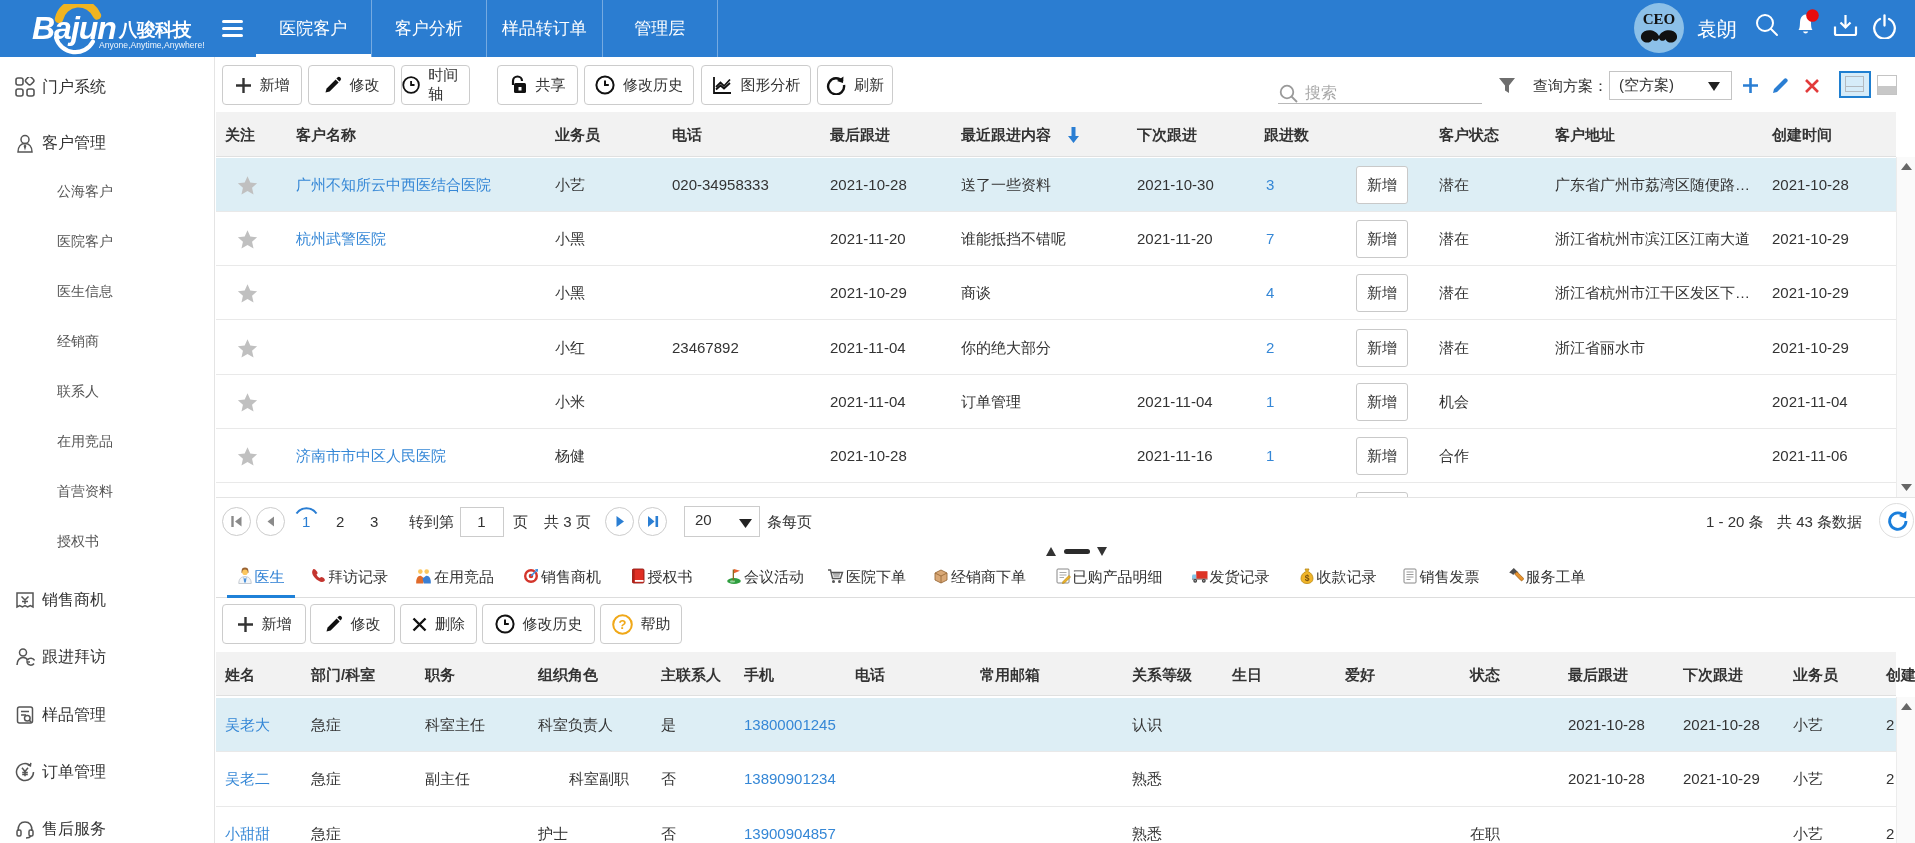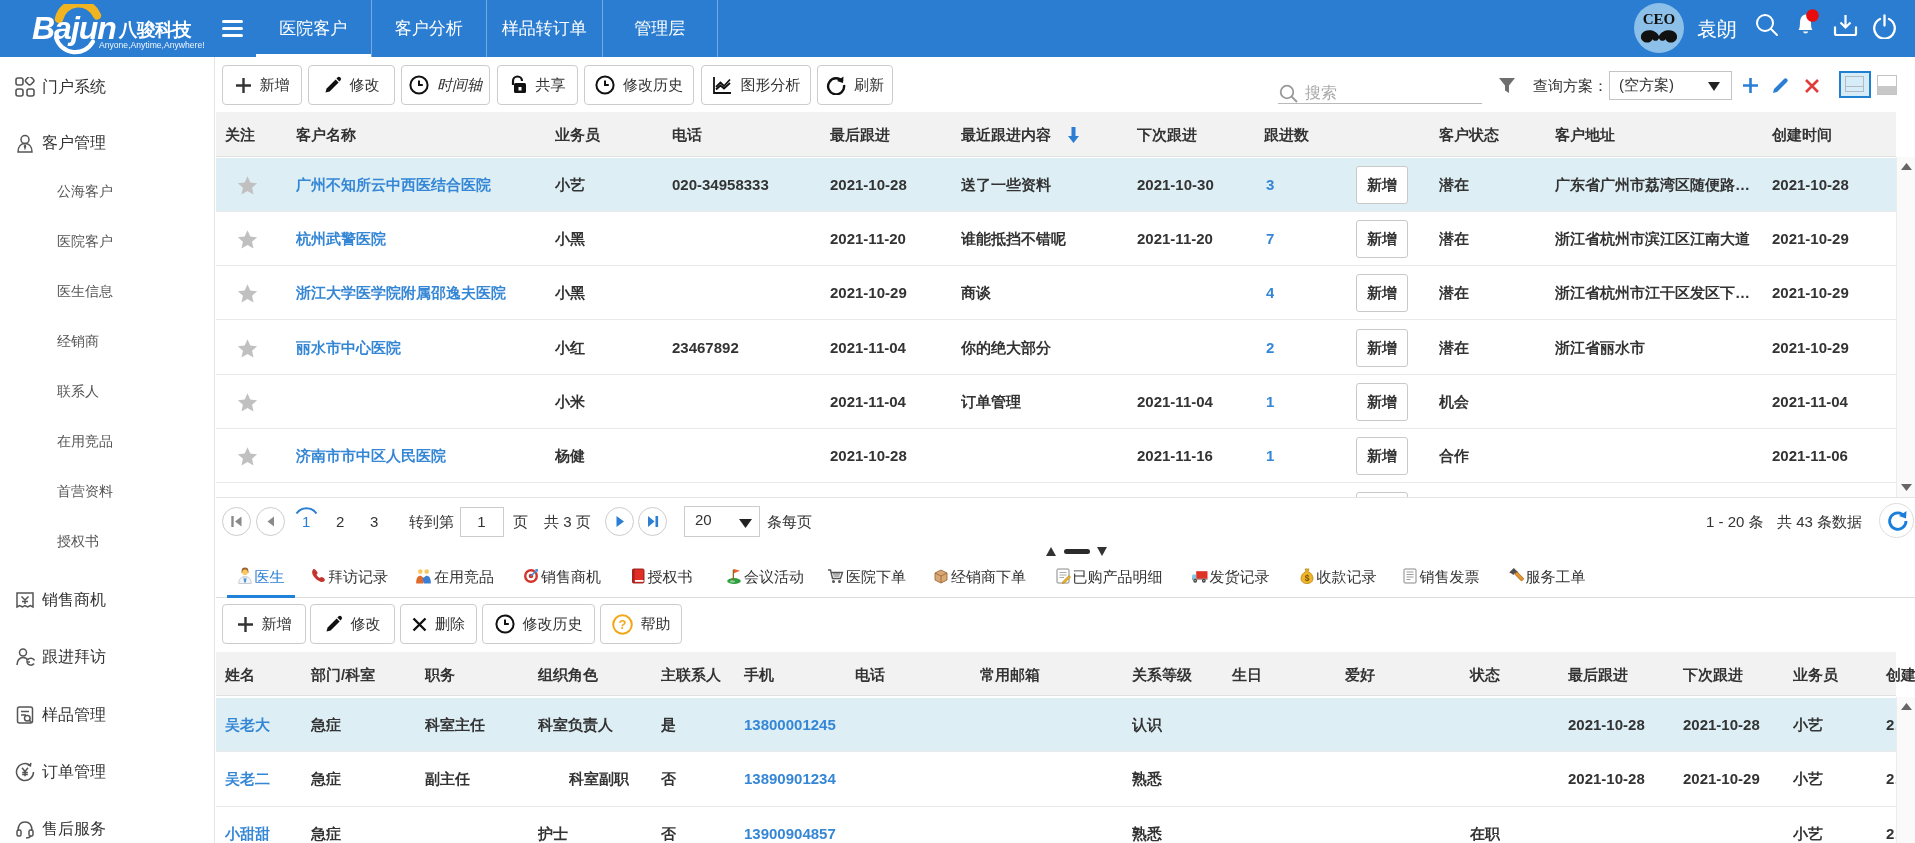--- a/index.html
+++ b/index.html
@@ -21,21 +21,21 @@
 .snav1 .ic { position:absolute; left:15px; top:0; width:20px; height:20px; }
 .snav1 .tx { position:absolute; left:42px; top:0; font-size:16px; color:#333; line-height:20px; }
 .snav2 { position:absolute; left:57px; font-size:14px; color:#555; line-height:18px; }
 
 #content { position:absolute; left:216px; top:57px; width:1699px; height:786px; background:#fff; overflow:hidden; }
 .toolbar { position:absolute; left:0; width:1699px; height:55px; background:#fff; }
 .tbtn { position:absolute; top:8px; height:40px; border:1px solid #ccc; border-radius:4px; background:#fff; font-size:15px; color:#333; display:flex; align-items:center; justify-content:center; gap:8px; }
 
 .thead { position:absolute; left:0; width:1680px; height:45px; background:#f2f2f2; border-bottom:1px solid #e0e0e0; }
 .th { position:absolute; top:0; height:45px; line-height:45px; font-weight:700; font-size:15px; color:#333; white-space:nowrap; }
-.trow { position:absolute; left:0; width:1680px; height:54.3px; border-bottom:1px solid #e9e9e9; background:#fff;font-weight:bold; }
+.trow { position:absolute; left:0; width:1680px; height:54.3px; border-bottom:1px solid #e9e9e9; background:#fff; }
 .trow.sel { background:#ddeef5; }
 .td { position:absolute; top:0; height:54px; line-height:54px; font-size:15px; color:#333; white-space:nowrap; overflow:hidden; text-overflow:ellipsis; }
 a.lk { color:#3587d6; text-decoration:none; }
 .star { position:absolute; width:21px; height:21px; }
 .rowbtn { position:absolute; border:1px solid #c9c9c9; border-radius:3px; background:#fff; font-size:15px; color:#333; text-align:center; }
 
 .vscroll { position:absolute; width:19px; background:#fafafa; border-left:1px solid #ececec; }
 .varrow { position:absolute; left:0; width:19px; height:19px; display:flex; align-items:center; justify-content:center; }
 
 #pager { position:absolute; left:0; top:440px; width:1699px; height:48px; background:#fff; border-top:1px solid #e4e4e4; }
@@ -185,21 +185,21 @@
 <div id="content">
 
   <div class="toolbar" style="top:0; height:55px;">
     <div class="tbtn" style="left:6px; width:80px;"><svg width="17" height="17" viewBox="0 0 17 17">
           <path d="M8.5 1 V16 M1 8.5 H16" stroke="#333" stroke-width="2.4"></path>
         </svg>新增</div>
     <div class="tbtn" style="left:92px; width:87px;"><svg width="18" height="18" viewBox="0 0 18 18">
           <path d="M1.5 16.5 L2.6 12.4 L11.6 3.4 L14.6 6.4 L5.6 15.4 L1.5 16.5 Z" fill="#111"></path>
           <path d="M12.4 2.6 L13.4 1.6 A1.9 1.9 0 0 1 16.4 4.6 L15.4 5.6 Z" fill="#111"></path>
         </svg>修改</div>
-    <div class="tbtn" style="left:185px; width:89px;font-style:italic;"><svg width="20" height="20" viewBox="0 0 20 20">
+    <div class="tbtn" style="left:185px; width:69px;"><svg width="20" height="20" viewBox="0 0 20 20">
           <circle cx="10" cy="10" r="8.6" fill="none" stroke="#111" stroke-width="2"></circle>
           <path d="M10 5.5 V10 H13.8" stroke="#111" stroke-width="2" fill="none"></path>
         </svg>时间轴</div>
     <div class="tbtn" style="left:281px; width:81px;"><svg width="18" height="20" viewBox="0 0 18 20">
           <rect x="4" y="8" width="12" height="10" rx="1.5" fill="#111"></rect>
           <path d="M3 10 V6 a4.5 4.5 0 0 1 9 0" fill="none" stroke="#111" stroke-width="2.2"></path>
           <rect x="8.5" y="12" width="3" height="3.5" fill="#fff"></rect>
         </svg>共享</div>
     <div class="tbtn" style="left:368px; width:110px;"><svg width="20" height="20" viewBox="0 0 20 20">
           <circle cx="10" cy="10" r="8.6" fill="none" stroke="#111" stroke-width="2"></circle>
@@ -294,35 +294,33 @@
       <div class="td" style="left:1050px;"><a class="lk">7</a></div>
       <div class="rowbtn" style="left:1140px; top:8px; width:52px; height:38px; line-height:36px;">新增</div>
       <div class="td" style="left:1223px;">潜在</div>
       <div class="td" style="left:1339px; width:220px;">浙江省杭州市滨江区江南大道</div>
       <div class="td" style="left:1556px;">2021-10-29</div>
     </div>
     <div class="trow" style="top:209.2px;">
       <svg class="star" style="left:21px; top:17px;" viewBox="0 0 24 24">
           <path d="M12 1.5 L15.2 8.7 L23 9.5 L17.2 14.7 L18.9 22.4 L12 18.4 L5.1 22.4 L6.8 14.7 L1 9.5 L8.8 8.7 Z" fill="#c0c0c0"></path>
         </svg>
-      <div class="td" style="left:80px; width:250px;"><a class="lk">浙江大学医学院附属邵逸夫医院</a></div>
       <div class="td" style="left:339px;">小黑</div>
       <div class="td" style="left:614px;">2021-10-29</div>
       <div class="td" style="left:745px; width:170px;">商谈</div>
       <div class="td" style="left:1050px;"><a class="lk">4</a></div>
       <div class="rowbtn" style="left:1140px; top:8px; width:52px; height:38px; line-height:36px;">新增</div>
       <div class="td" style="left:1223px;">潜在</div>
       <div class="td" style="left:1339px; width:200px;">浙江省杭州市江干区发区下…</div>
       <div class="td" style="left:1556px;">2021-10-29</div>
     </div>
     <div class="trow" style="top:263.5px;">
       <svg class="star" style="left:21px; top:17px;" viewBox="0 0 24 24">
           <path d="M12 1.5 L15.2 8.7 L23 9.5 L17.2 14.7 L18.9 22.4 L12 18.4 L5.1 22.4 L6.8 14.7 L1 9.5 L8.8 8.7 Z" fill="#c0c0c0"></path>
         </svg>
-      <div class="td" style="left:80px; width:250px;"><a class="lk">丽水市中心医院</a></div>
       <div class="td" style="left:339px;">小红</div>
       <div class="td" style="left:456px;">23467892</div>
       <div class="td" style="left:614px;">2021-11-04</div>
       <div class="td" style="left:745px; width:170px;">你的绝大部分</div>
       <div class="td" style="left:1050px;"><a class="lk">2</a></div>
       <div class="rowbtn" style="left:1140px; top:8px; width:52px; height:38px; line-height:36px;">新增</div>
       <div class="td" style="left:1223px;">潜在</div>
       <div class="td" style="left:1339px; width:220px;">浙江省丽水市</div>
       <div class="td" style="left:1556px;">2021-10-29</div>
     </div>

